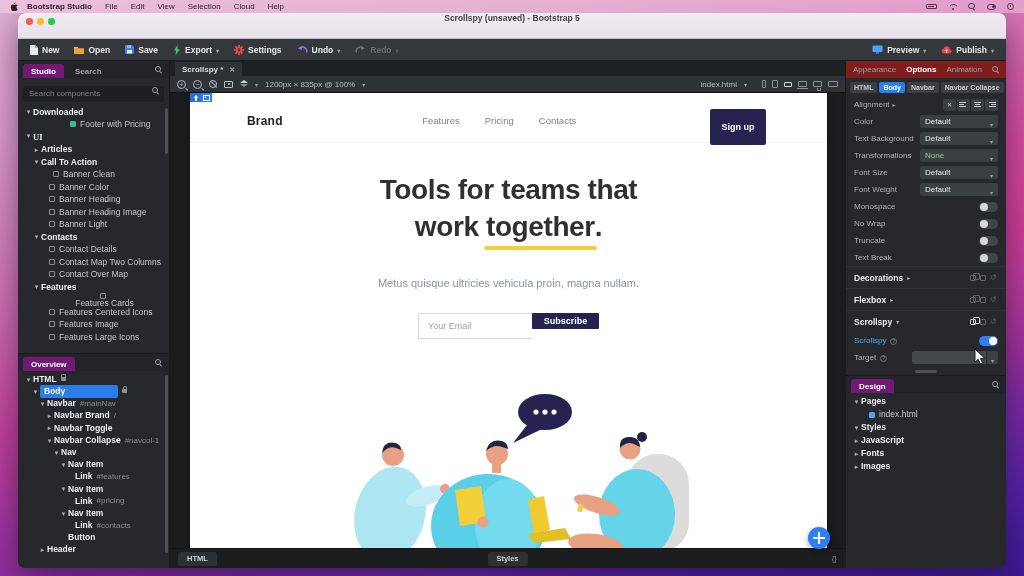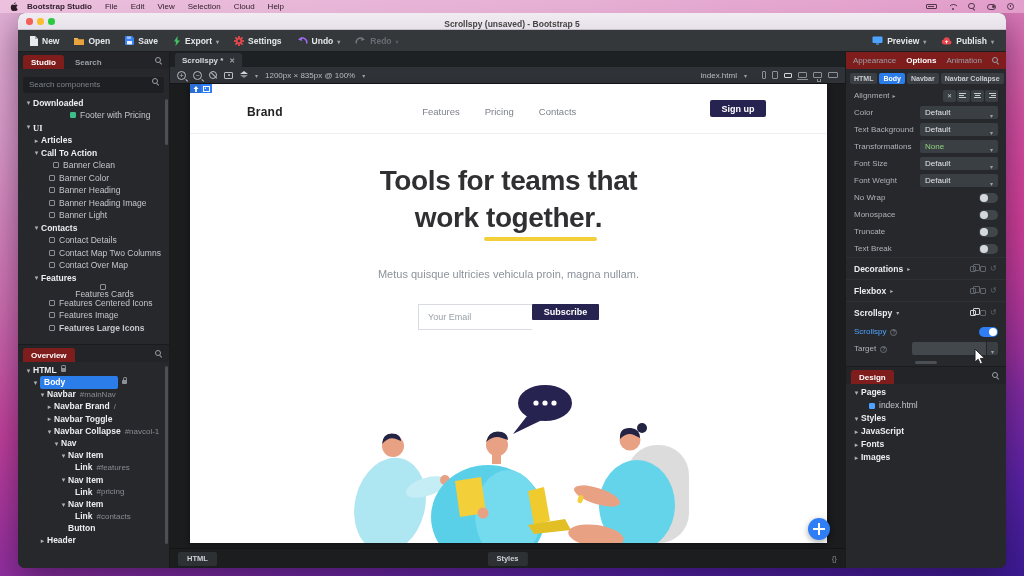--- a/index.html
+++ b/index.html
@@ -29,22 +29,22 @@
   .magd::before{content:"";position:absolute;left:0;top:0;width:4.5px;height:4.5px;border:1.2px solid #3a2434;border-radius:50%}
   .magd::after{content:"";position:absolute;left:5.4px;top:5.4px;width:3px;height:1.2px;background:#3a2434;transform:rotate(45deg);transform-origin:0 0}
   .cc{width:9px;height:6px;border:1px solid #3a2434;border-radius:3px}
   .cc::after{content:"";position:absolute;right:.5px;top:.5px;width:3px;height:3px;background:#3a2434;border-radius:50%}
   .clk{width:7px;height:7px;border:1px solid #3a2434;border-radius:50%}
   .clk::after{content:"";position:absolute;left:2.4px;top:1px;width:1px;height:2.4px;background:#3a2434}
 
   
   .window{position:absolute;left:18px;top:13px;width:988px;height:555px;background:#26282b;
     border-radius:7px;overflow:hidden;box-shadow:0 10px 34px rgba(20,5,40,.5);display:flex;flex-direction:column;z-index:10}
-  .titlebar{height:17px;background:linear-gradient(#f1ecf2,#e7e1e9);border-bottom:1px solid #c6bfca;
-    display:flex;align-items:flex-end;position:relative;flex:none}
+  .titlebar{height:26px;background:linear-gradient(#f1ecf2,#e7e1e9);border-bottom:1px solid #c6bfca;
+    display:flex;align-items:flex-start;position:relative;flex:none}
   .lights{position:absolute;left:8px;top:5px;display:flex;gap:4.5px}
   .light{width:6.5px;height:6.5px;border-radius:50%}
   .light.r{background:#f35f57}.light.y{background:#fbbd2e}.light.g{background:#2bc840}
   .wtitle{margin:0 auto;font-size:8.5px;font-weight:700;color:#444}
 
   
   .toolbar{height:22px;background:#34383b;border-bottom:1px solid #1b1d1f;display:flex;align-items:center;
     padding:8px 12px;gap:15px;flex:none}
   .tbtn{display:flex;align-items:center;gap:4px;font-size:8.5px;font-weight:700;color:#e6e8ea;cursor:default;white-space:nowrap}
   .tbtn.dis{color:#686d73}
@@ -55,21 +55,21 @@
 
   
   .main{flex:1;display:flex;min-height:0}
   .leftpanel{width:152px;flex:none;background:#26282b;border-right:1px solid #191b1d;display:flex;flex-direction:column}
   .rightpanel{width:161px;flex:none;background:#26282b;border-left:1px solid #191b1d;display:flex;flex-direction:column}
   .canvas{flex:1;min-width:0;display:flex;flex-direction:column;background:#1a1c1e}
 
   
   .phead{height:17px;background:#222427;display:flex;align-items:flex-end;padding:0 5px;gap:3px;flex:none;position:relative}
   .ptab{font-size:8px;font-weight:700;color:#9aa0a6;padding:2.5px 8px;border-radius:3px 3px 0 0}
-  .ptab.active{background:#7f1d1d;color:#fff}
+  .ptab.active{background:#701a75;color:#fff}
   .mag{width:9px;height:9px;position:relative;display:inline-block;flex:none}
   .mag::before{content:"";position:absolute;left:1px;top:1px;width:4px;height:4px;border:1px solid #9aa0a6;border-radius:50%}
   .mag::after{content:"";position:absolute;left:6.2px;top:6.2px;width:2.8px;height:1px;background:#9aa0a6;transform:rotate(45deg);transform-origin:0 0}
   .phead .mag{position:absolute;right:6px;bottom:4px}
 
   
   .comp{height:293px;display:flex;flex-direction:column;border-bottom:1px solid #191b1d;flex:none}
   .searchrow{margin:4px 5px 2px;position:relative;flex:none}
   .searchrow input{width:100%;height:16px;background:#1d1f22;border:0;outline:0;border-radius:3px;
     color:#c7cbd0;font-size:8px;padding:0 16px 0 6px;font-family:"Liberation Sans",sans-serif}
@@ -134,21 +134,21 @@
     padding:0 8px;flex:none;position:relative}
   .bchip{background:#2e3134;color:#cfd2d6;font-size:7.5px;font-weight:700;padding:2.5px 9px;border-radius:2px}
   .bchip.mid{position:absolute;left:50%;transform:translateX(-50%)}
   .braces{margin-left:auto;color:#7d838a;font-size:8px}
   .braces::before{content:"{}"}
 
   
   .pnav{height:44px;margin-top:6px;border-bottom:1px solid #efefef;display:flex;align-items:center;position:relative;padding-left:57px}
   .pbrand{font-size:12px;font-weight:700;color:#222;letter-spacing:.2px}
   .plinks{position:absolute;left:50%;transform:translateX(-56%);display:flex;gap:25px;font-size:9.5px;color:#7d828a}
-  .signup{position:absolute;right:61px;top:10px;width:56px;height:17px;background:#272350;color:#fff;
+  .signup{position:absolute;right:61px;top:10px;width:56px;height:36px;background:#272350;color:#fff;
     font-size:9px;font-weight:700;display:flex;align-items:center;justify-content:center;border-radius:2px}
   .hero{text-align:center}
   .h1{margin-top:28px;font-size:28px;line-height:37px;font-weight:700;color:#303032;letter-spacing:-.4px}
   .hl{position:relative;display:inline-block}
   .hl::after{content:"";position:absolute;left:-2%;right:-2%;bottom:-5px;height:4px;background:#f3cf3a;border-radius:2px}
   .psub{margin-top:32px;font-size:11px;color:#8d939b}
   .pform{margin-top:24px;display:flex;justify-content:center}
   .pform input{width:114px;height:26px;border:1px solid #d8dbe0;border-right:none;padding:0 9px;font-size:9px;
     color:#555;outline:0;font-family:"Liberation Sans",sans-serif;border-radius:1px 0 0 1px}
   .pform input::placeholder{color:#9aa1a9}
@@ -411,21 +411,21 @@
             <div class="trow" style="padding-left: 22px;">
               <span class="arr"></span>
               <span class="ticon gray-box"></span>
               <span class="tlabel">Features Centered Icons</span>
             </div>
             <div class="trow" style="padding-left: 22px;">
               <span class="arr"></span>
               <span class="ticon gray-box"></span>
               <span class="tlabel">Features Image</span>
             </div>
-            <div class="trow" style="padding-left: 22px; font-weight: bold;">
+            <div class="trow" style="padding-left: 22px;">
               <span class="arr"></span>
               <span class="ticon gray-box"></span>
               <span class="tlabel">Features Large Icons</span>
             </div>
           </div>
       </div>
       <div class="overview">
         <div class="phead">
           <span class="ptab active">Overview</span>
           <span class="mag"></span>
@@ -683,25 +683,25 @@
           <div class="irow">
             <span class="ilabel">Font Weight</span>
             <span class="sel">
               <span class="val">Default</span>
               <span class="caret"></span>
             </span>
           </div>
         </div>
       <div id="toggle-rows">
           <div class="irow">
+            <span class="ilabel">Monospace</span>
+            <span class="toggle"></span>
+          </div>
+          <div class="irow">
             <span class="ilabel">No Wrap</span>
-            <span class="toggle"></span>
-          </div>
-          <div class="irow">
-            <span class="ilabel">Monospace</span>
             <span class="toggle"></span>
           </div>
           <div class="irow">
             <span class="ilabel">Truncate</span>
             <span class="toggle"></span>
           </div>
           <div class="irow">
             <span class="ilabel">Text Break</span>
             <span class="toggle"></span>
           </div>

